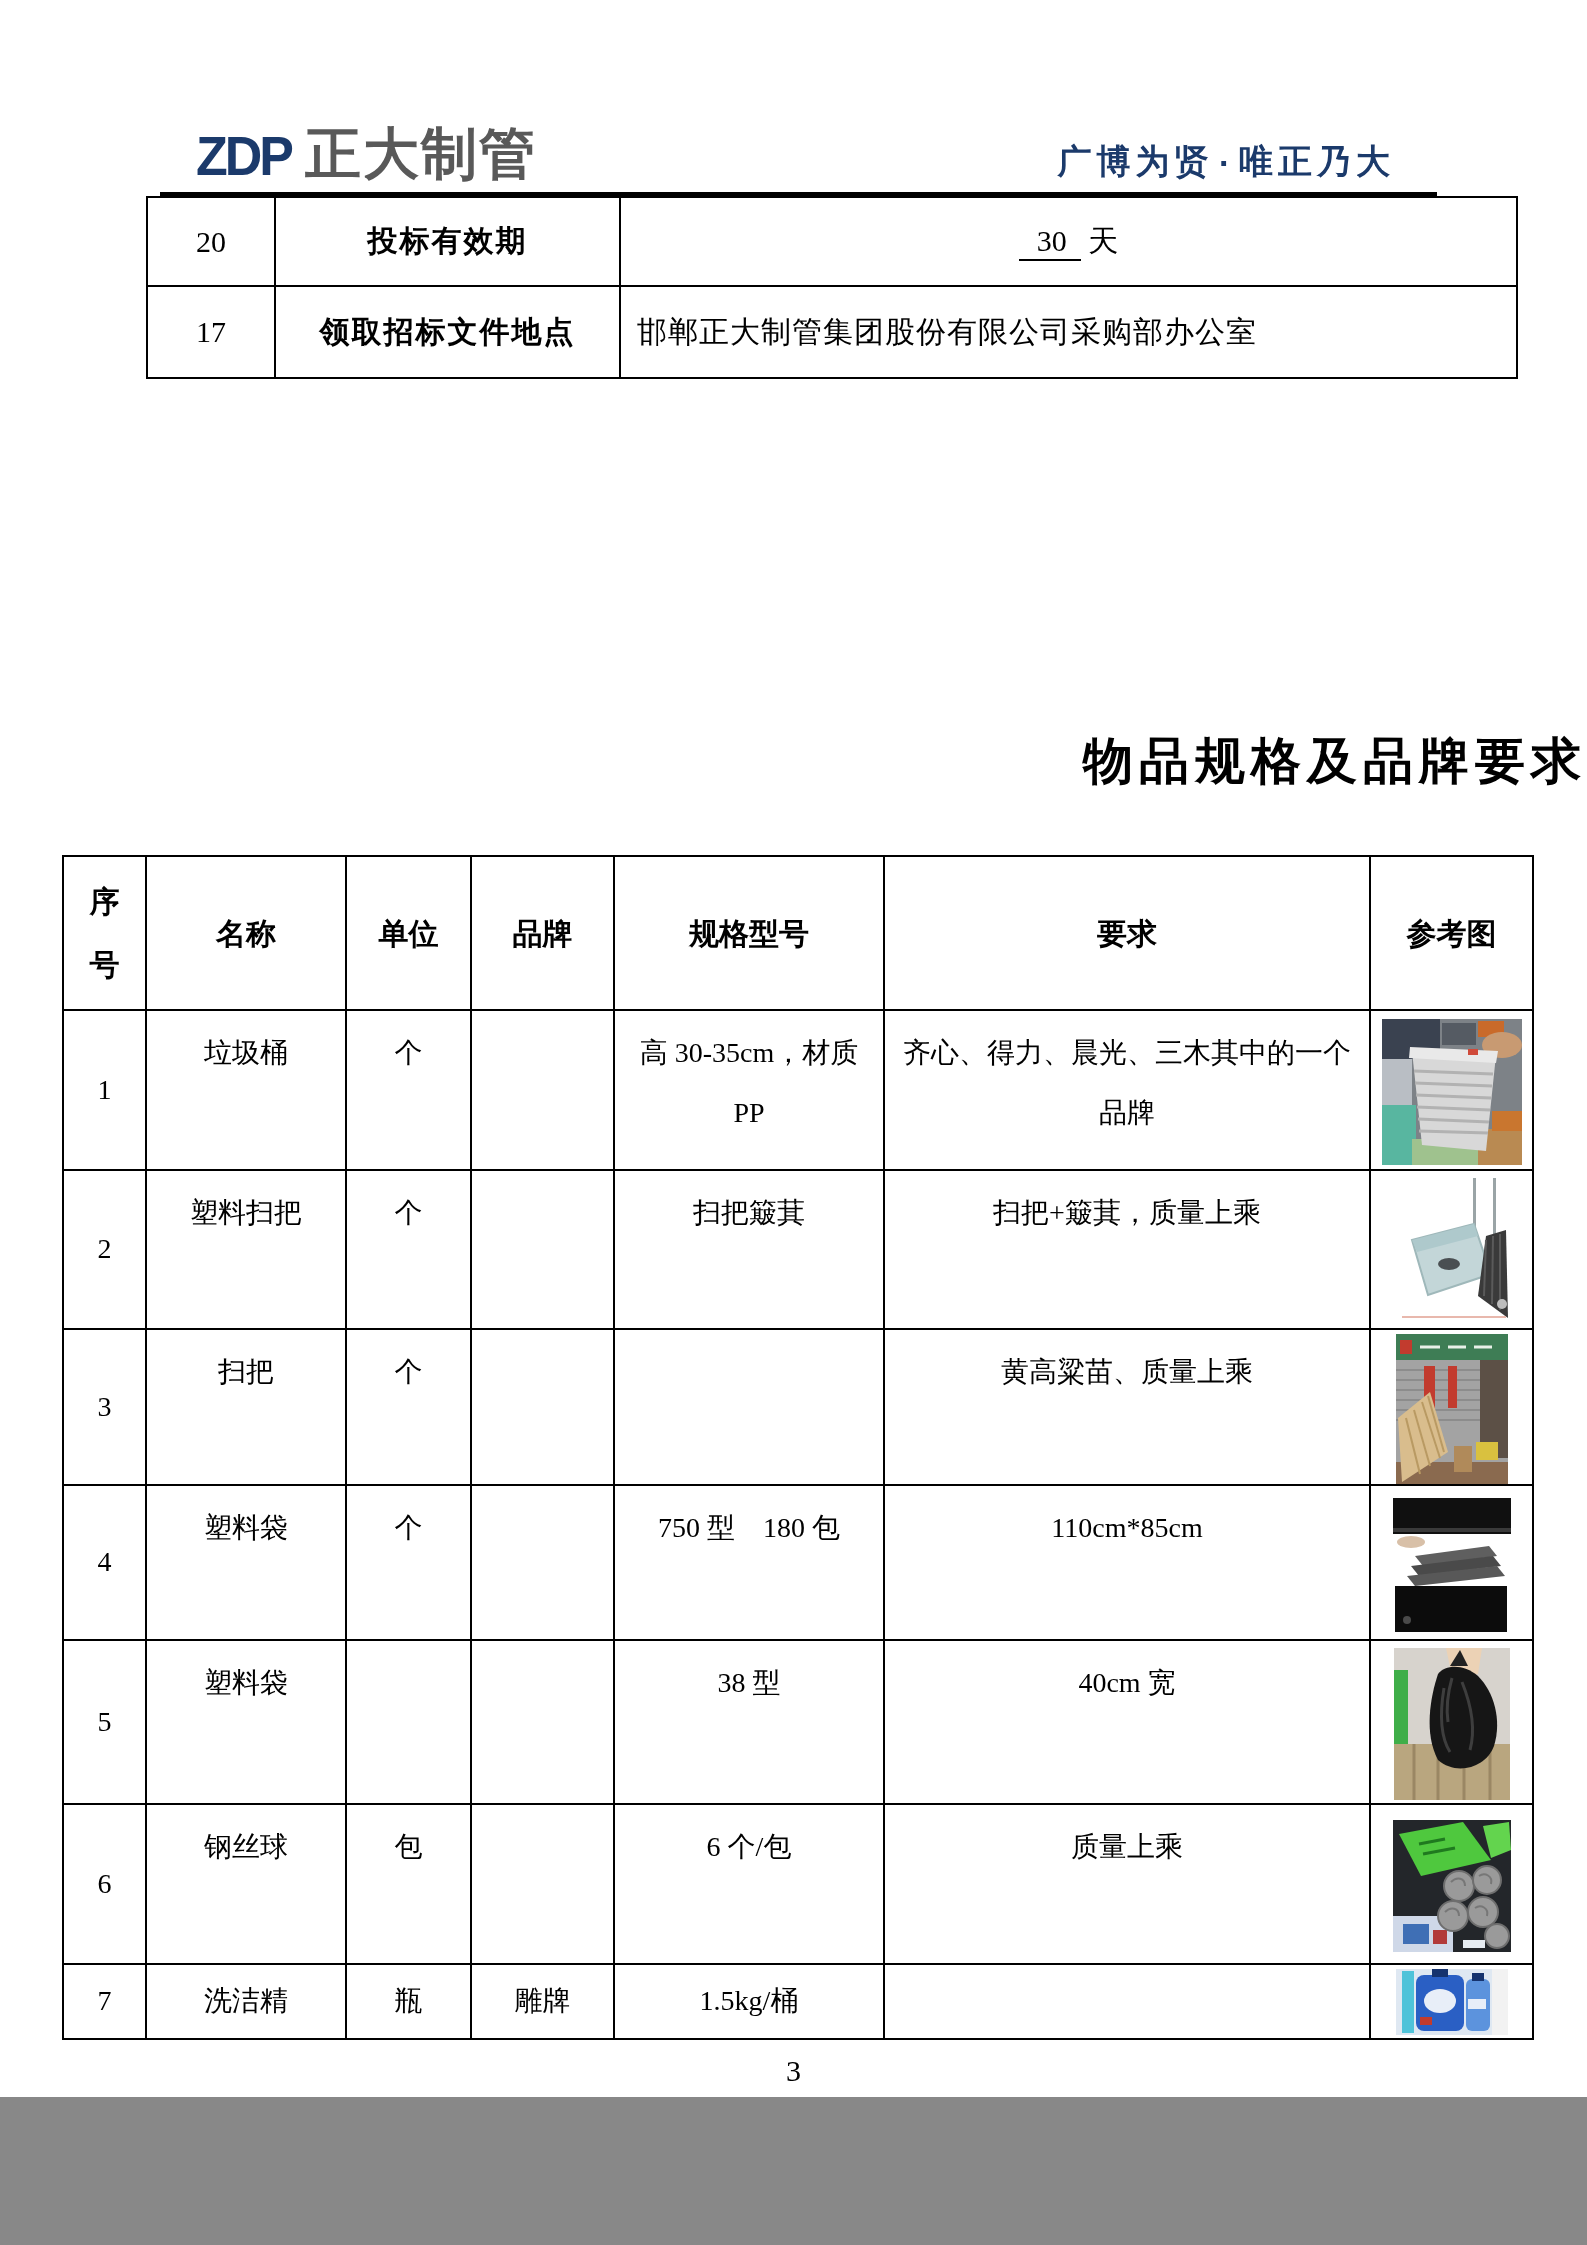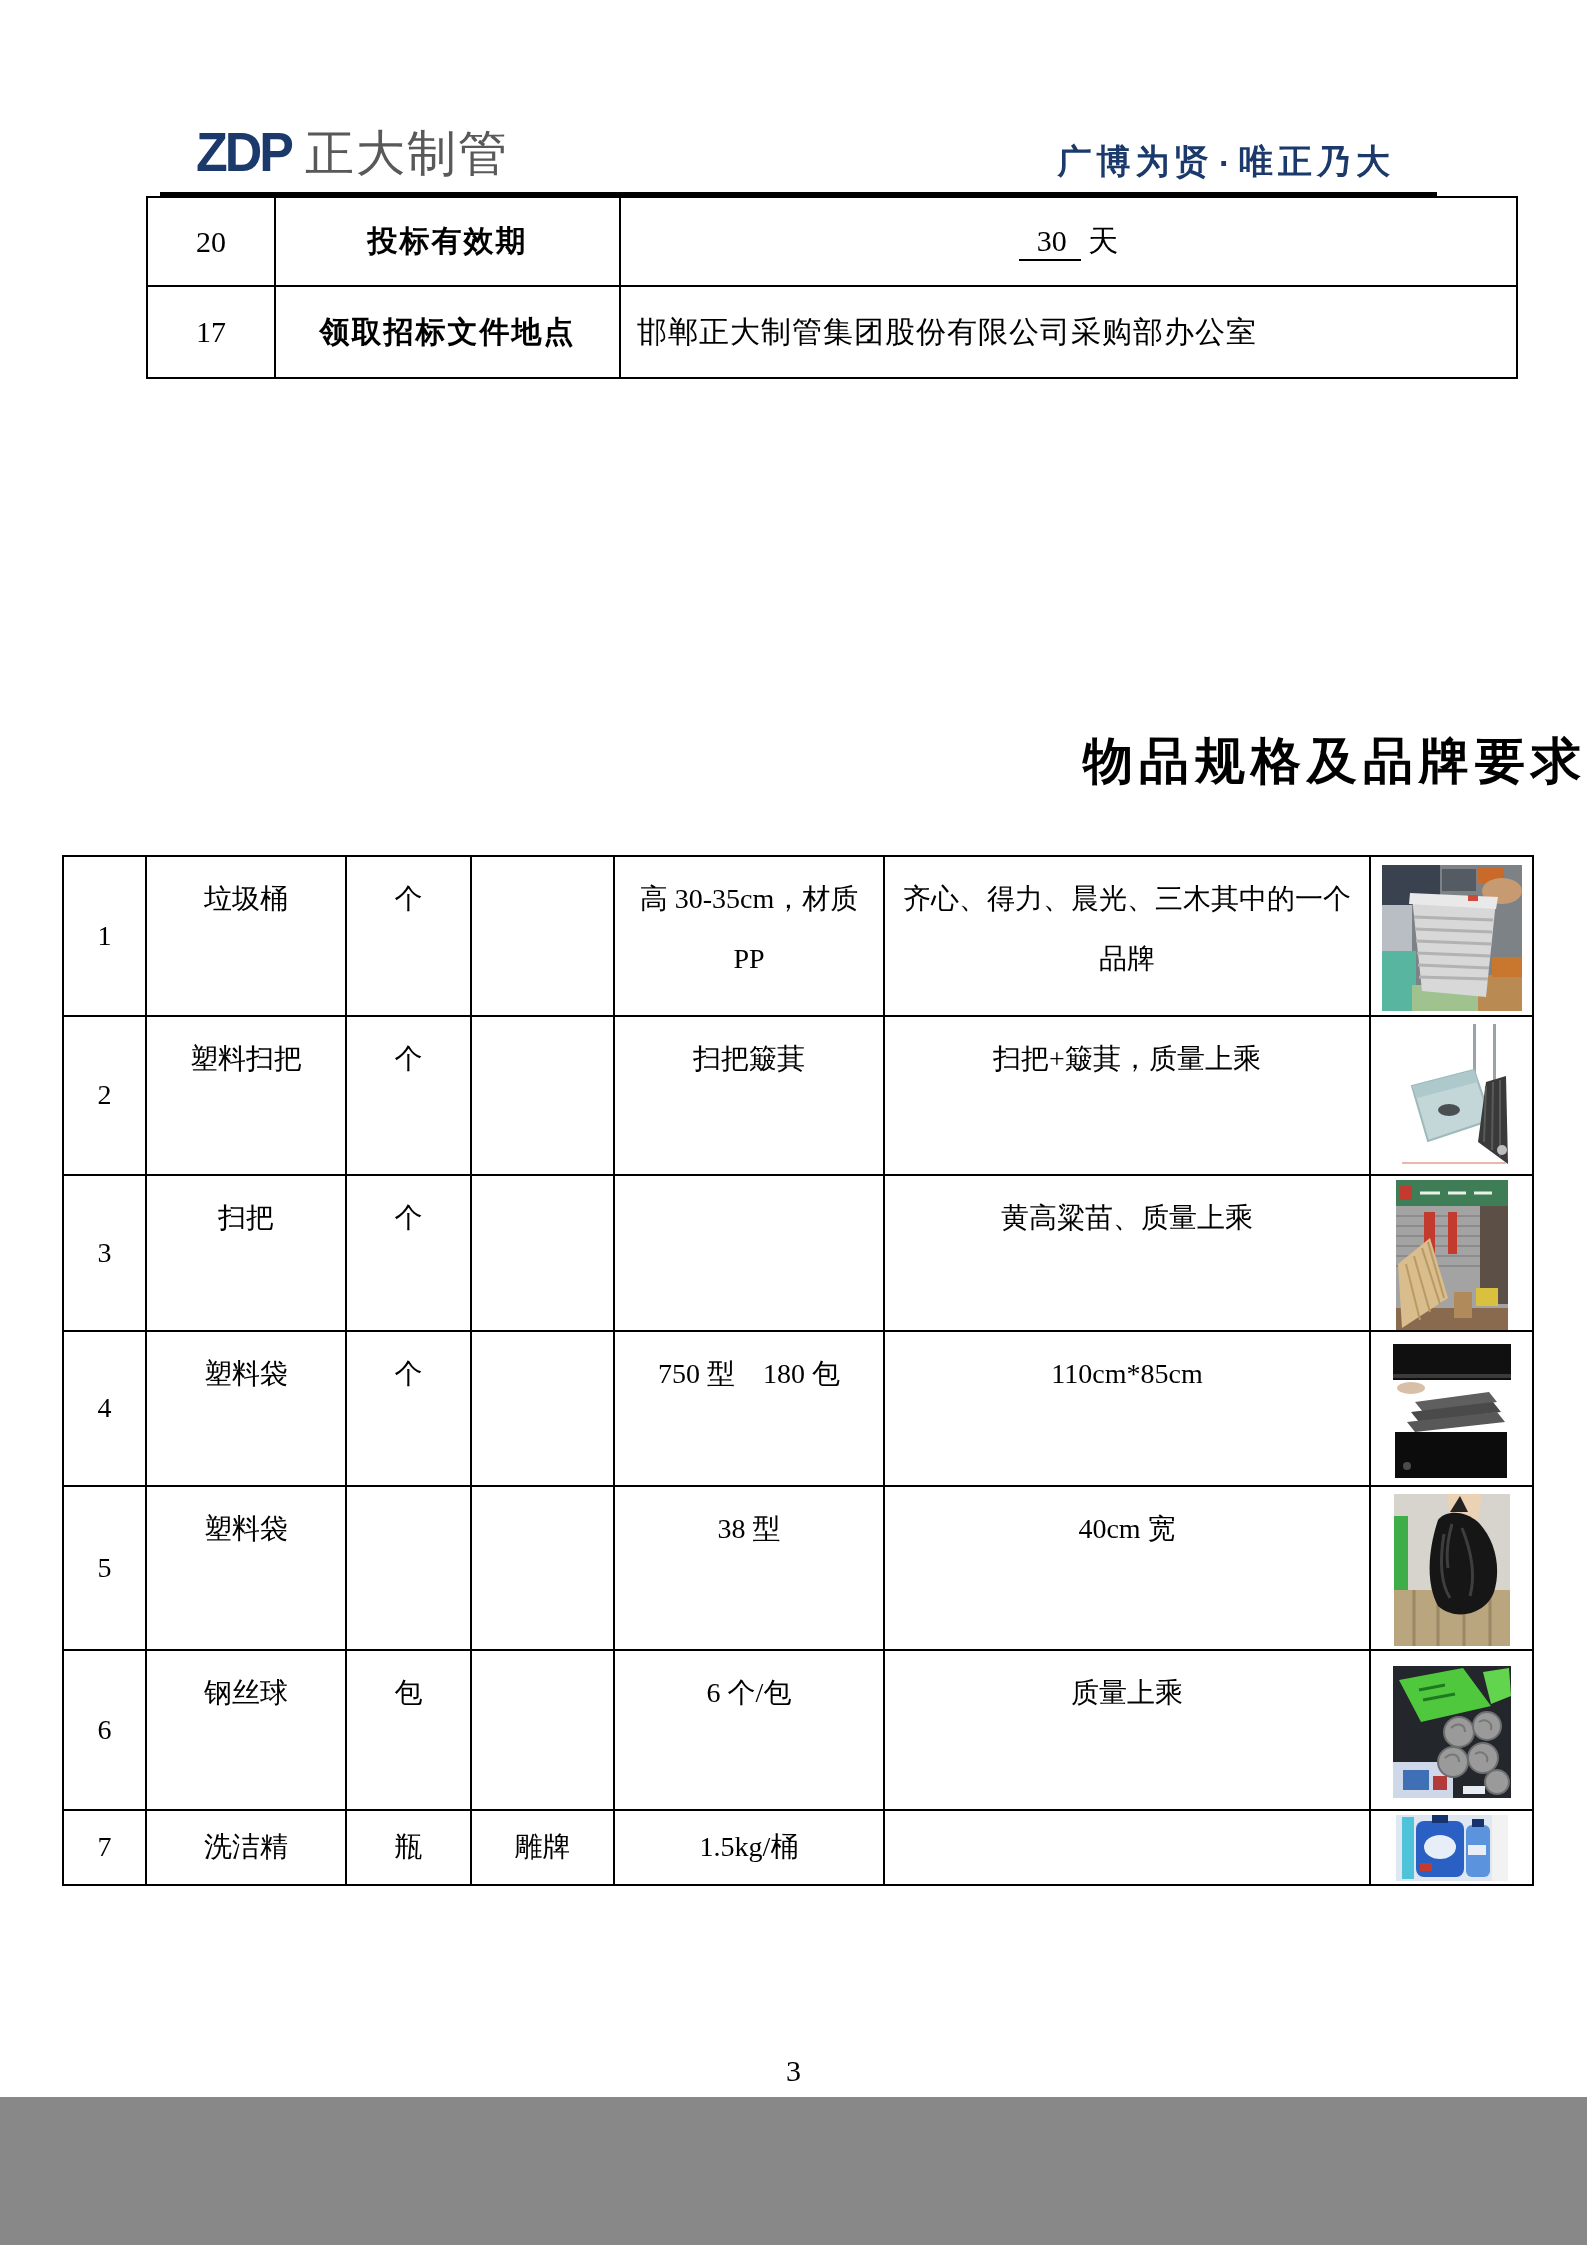--- a/index.html
+++ b/index.html
@@ -9,21 +9,21 @@
     background:#ffffff;
     font-family:"Liberation Serif","DejaVu Serif",serif;
     color:#000;
     overflow:hidden;
   }
   
   .hdr-logo{position:absolute;left:196px;top:126px;display:flex;align-items:flex-end;gap:14px;
     font-family:"Liberation Sans","DejaVu Sans",sans-serif;}
   .hdr-logo .zdp{font-size:52px;font-weight:900;color:#1b3a6b;letter-spacing:-3px;
     transform:scaleY(1.05);line-height:1;}
-  .hdr-logo .co{font-size:49px;font-weight:400;color:#595959;letter-spacing:2px;line-height:1;}
+  .hdr-logo .co{font-size:56px;font-weight:700;color:#595959;letter-spacing:2px;line-height:1;}
   .hdr-slogan{position:absolute;top:146px;right:192px;font-size:34px;font-weight:bold;
     color:#1b3a6b;letter-spacing:5px;line-height:1.1;font-family:Liberation Mono, monospace;}
   .hdr-rule{position:absolute;left:160px;top:192px;width:1277px;height:4px;background:#000;}
   
   table{border-collapse:collapse;table-layout:fixed;}
   td,th{border:2px solid #000;overflow:hidden;font-weight:normal;}
   
   .t-info{position:absolute;left:146px;top:196px;width:1304px;font-size:30px;}
   .t-info .r16{height:89px;}
   .t-info .r17{height:92px;}
@@ -95,20 +95,29 @@
     <colgroup>
       <col class="c-no">
         <col class="c-name">
         <col class="c-unit">
         <col class="c-brand">
       <col class="c-spec">
         <col class="c-req">
         <col class="c-ref">
     </colgroup>
     <tbody>
+        <tr class="hrow">
+      <th class="h-no">序号</th>
+      <th>名称</th>
+      <th>单位</th>
+      <th>品牌</th>
+      <th>规格型号</th>
+      <th>要求</th>
+      <th>参考图</th>
+    </tr>
 
     <tr class="r1">
       <td class="no">1</td>
       <td>垃圾桶</td>
       <td>个</td>
       <td></td>
       <td>高 30-35cm，材质 PP</td>
       <td>齐心、得力、晨光、三木其中的一个品牌</td>
       <td class="ref">
         <svg class="photo" width="140" height="146" viewBox="0 0 140 146">

